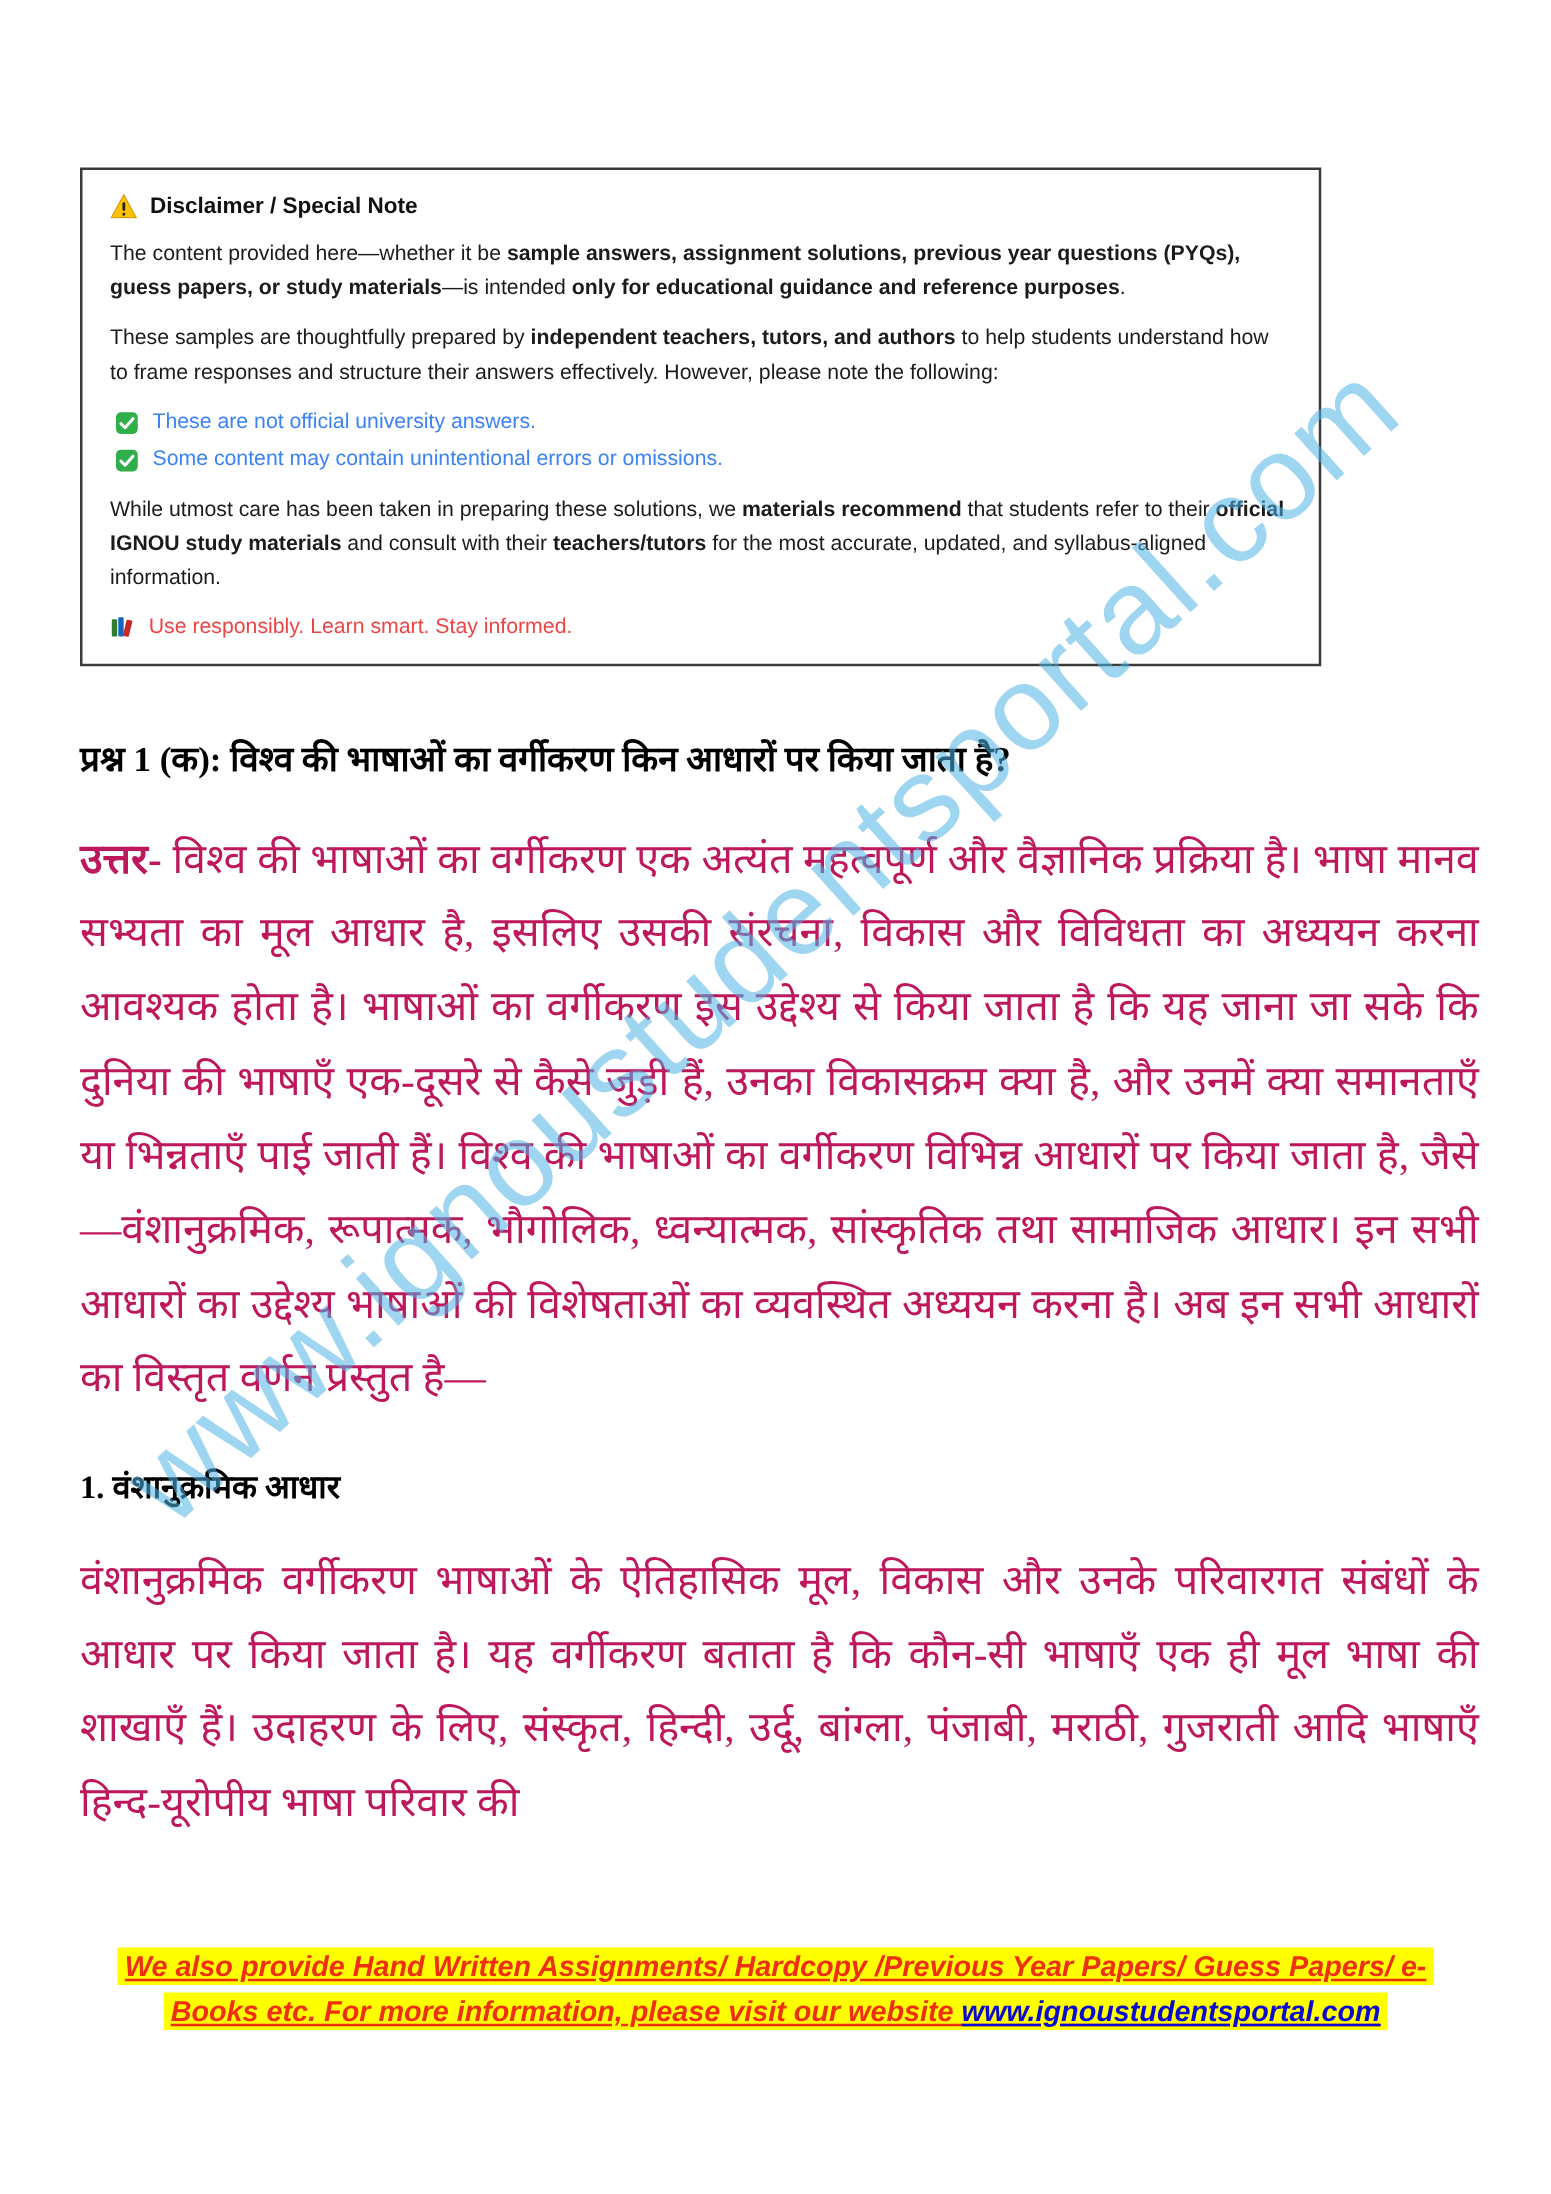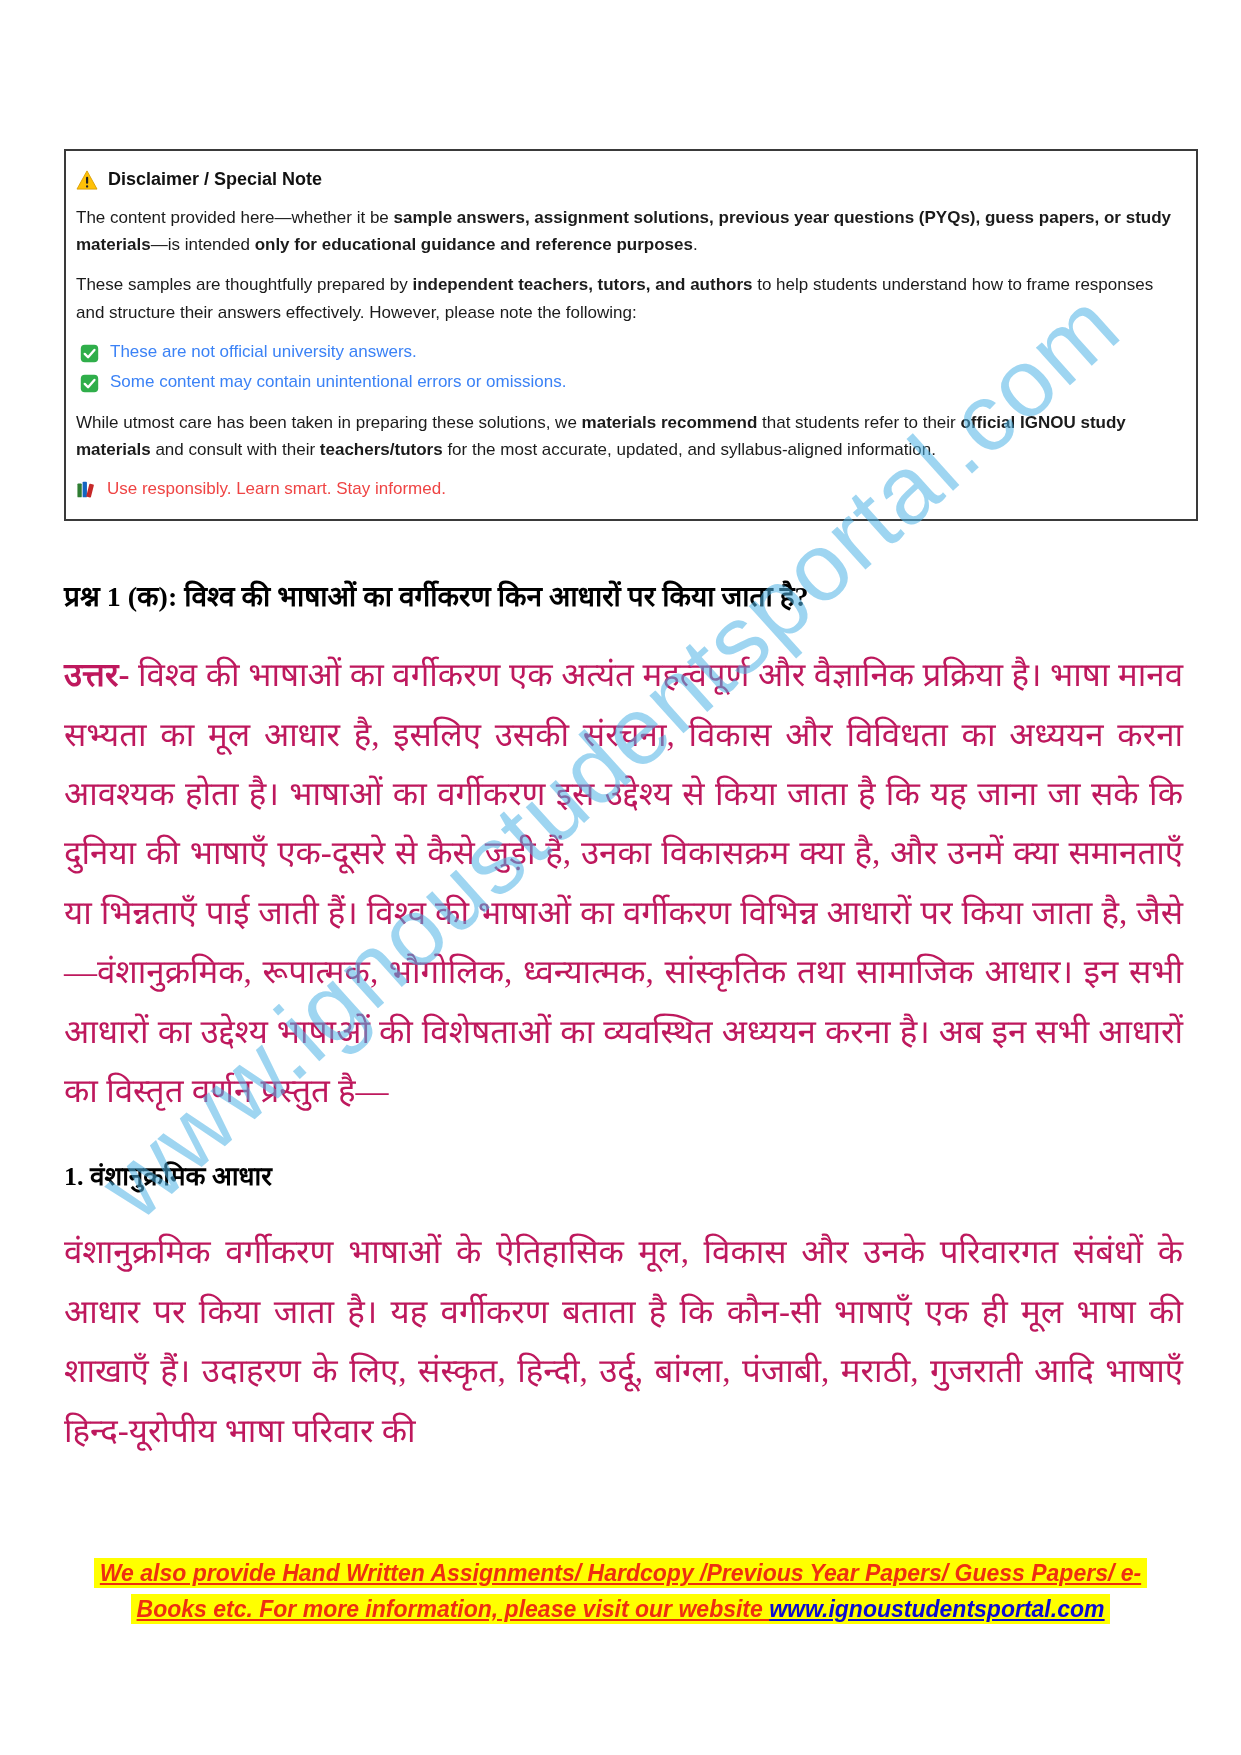--- a/index.html
+++ b/index.html
@@ -24,27 +24,26 @@
     color:#4fb4e6;
     opacity:0.55;
     white-space:nowrap;
     z-index:5;
     pointer-events:none;
     font-family:"Liberation Sans", sans-serif;
   }
   
   .disclaimer-box {
     position:relative;
-    width:1134px;
+    width:993px;
     border:2px solid #3a3a3a;
-    padding:18px 24px 20px 10px;
+    padding:18px 24px 20px 22px;
     color:#1a1a1a;
     background:transparent;
     z-index:1;
-    margin-top:15px;
   }
   .disc-title-row {
     display:flex; align-items:center; gap:10px;
     font-size:18px; font-weight:bold; color:#111;
     margin-bottom:14px;
   }
   .disclaimer-box p {
     font-size:17px; line-height:1.6;
     margin:13px 0;
     color:#1b1b1b;

